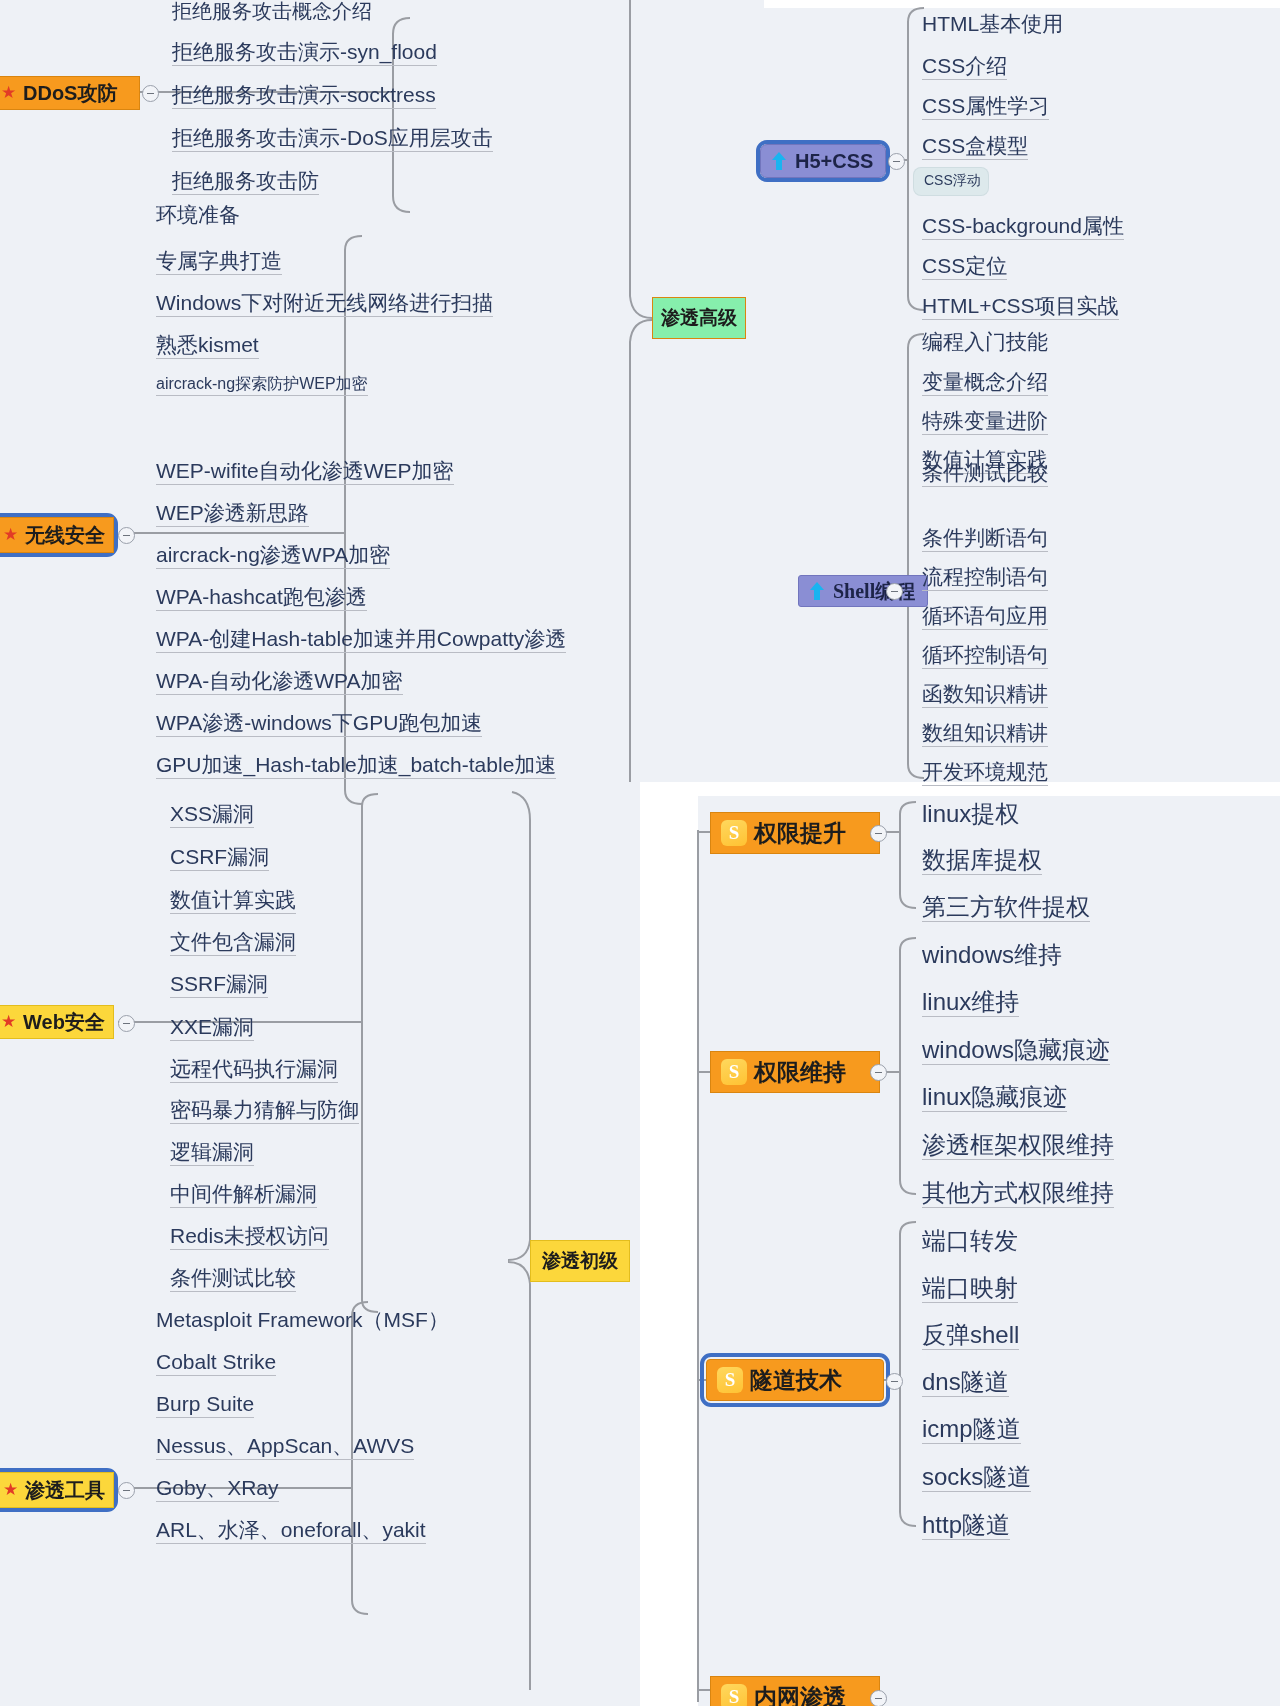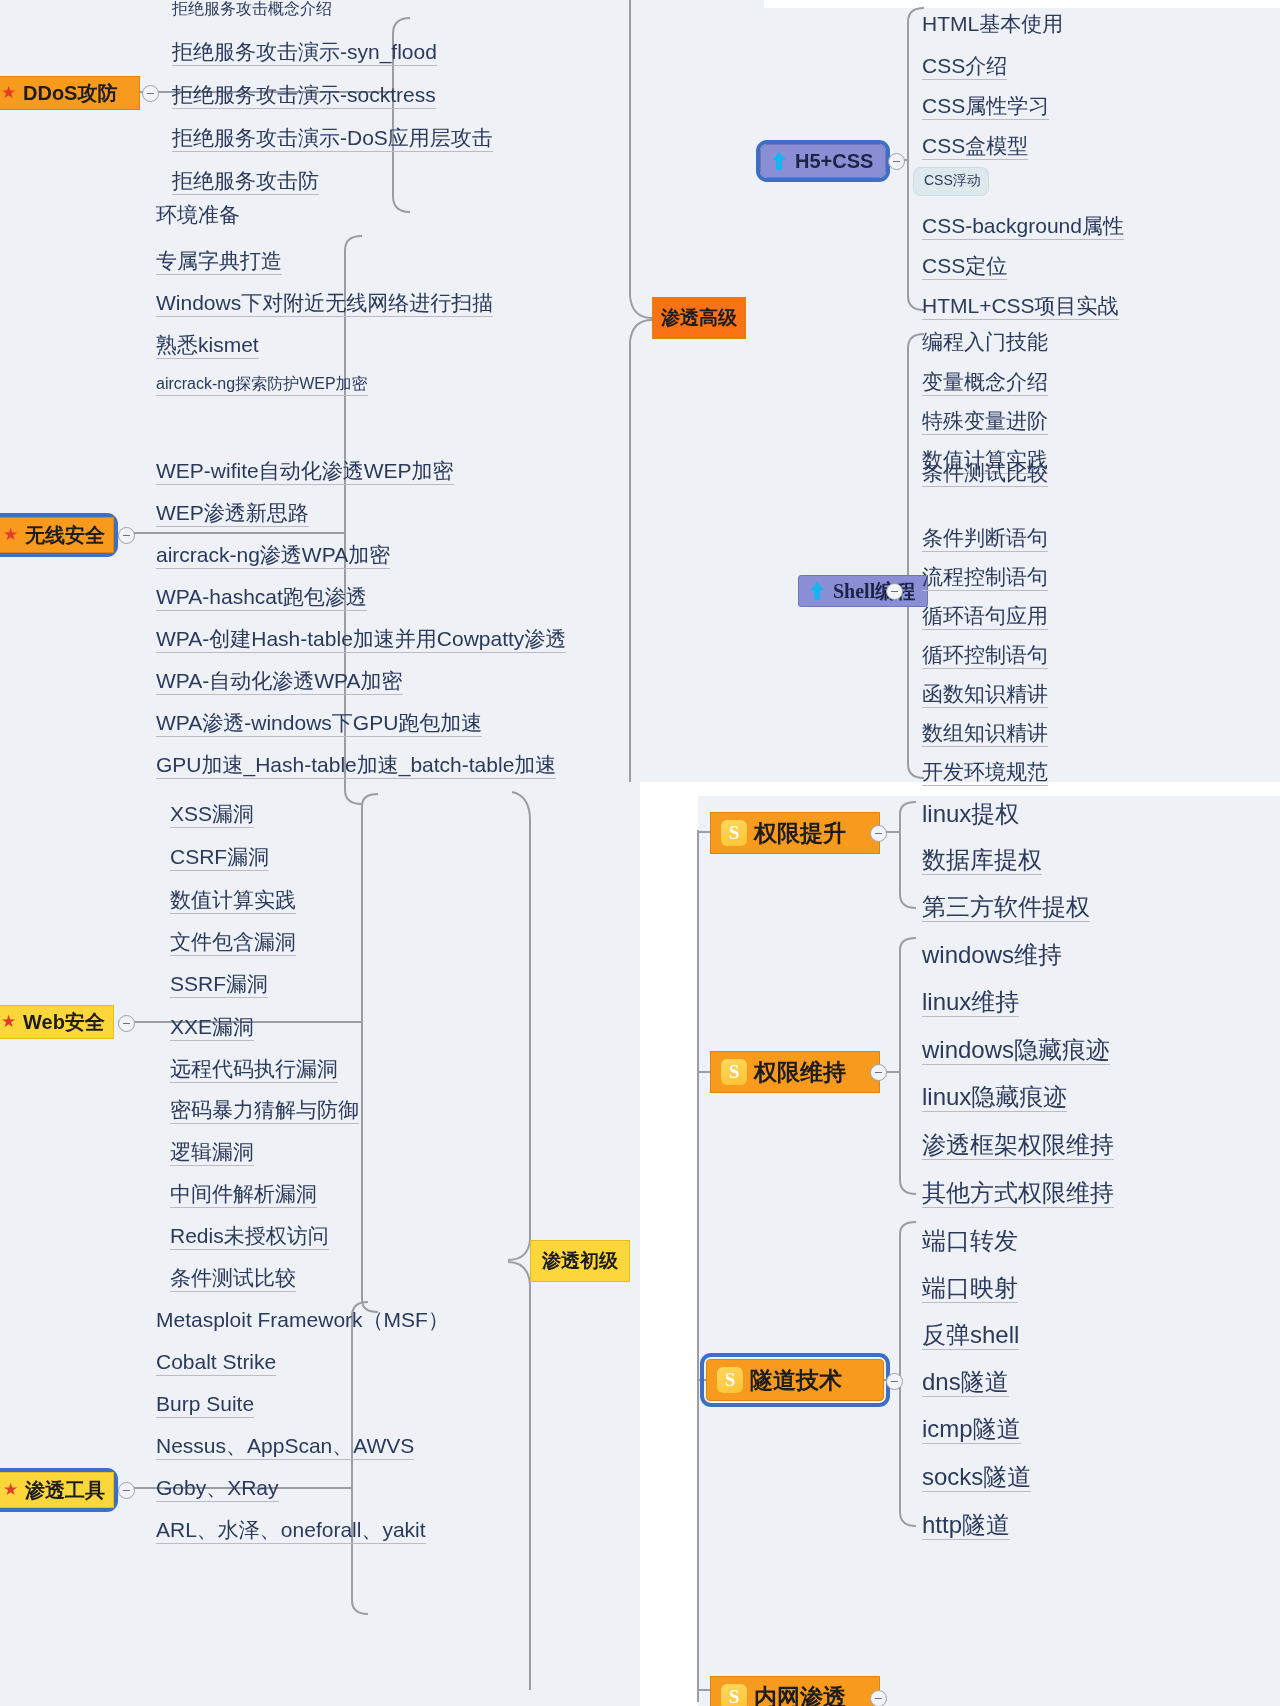--- a/index.html
+++ b/index.html
@@ -33,21 +33,21 @@
   
   .node{
     position:absolute;display:flex;align-items:center;
     box-sizing:border-box;white-space:nowrap;
     font-weight:bold;
   }
   .node .lbl{display:inline-block;}
   .node.orange{background:#f79a1e;color:#1d1d1d;border:1px solid #d98510;}
   .node.gold{background:#fcd73b;color:#1d1d1d;border:1px solid #e3bd1d;}
   .node.purple{background:#8a8ed4;color:#1d2448;border:1px solid #7175bd;border-radius:7px;}
-  .node.tag{background:#f97316;color:#1d1d1d;border:1px solid #d9860f;font-size:19px;}
+  .node.tag{background:#86efac;color:#1d1d1d;border:1px solid #d9860f;font-size:19px;}
   .node.tag.y{background:#fcd73b;border-color:#e3bd1d;}
 
   
   .sel{
     position:absolute;border:4px solid #3f6fc4;border-radius:11px;
     box-sizing:border-box;pointer-events:none;
   }
 
   
   .badge-s{
@@ -141,21 +141,21 @@
   </svg>
 
   <div class="node orange" style="left:-8px;top:76px;width:148px;height:34px;padding:0 8px;font-size:20px;">
     <span class="badge-star">★</span>
     <span class="lbl">DDoS攻防</span>
   </div>
   <div class="toggle" style="left:142px;top:85px;">
       <i></i>
     </div>
 
-  <div class="leaf nou" style="left:168px;top:0px;font-size:16px;">
+  <div class="leaf nou" style="left:168px;top:0px;font-size:20px;">
     <span>拒绝服务攻击概念介绍</span></div>
   <div class="leaf" style="left:168px;top:40px;font-size:21px;">
     <span>拒绝服务攻击演示-syn_flood</span><span class="u"></span></div>
   <div class="leaf" style="left:168px;top:83px;font-size:21px;">
     <span>拒绝服务攻击演示-socktress</span><span class="u"></span></div>
   <div class="leaf" style="left:168px;top:126px;font-size:21px;">
     <span>拒绝服务攻击演示-DoS应用层攻击</span><span class="u"></span></div>
   <div class="leaf" style="left:168px;top:169px;font-size:21px;">
     <span>拒绝服务攻击防</span><span class="u"></span></div>
 

